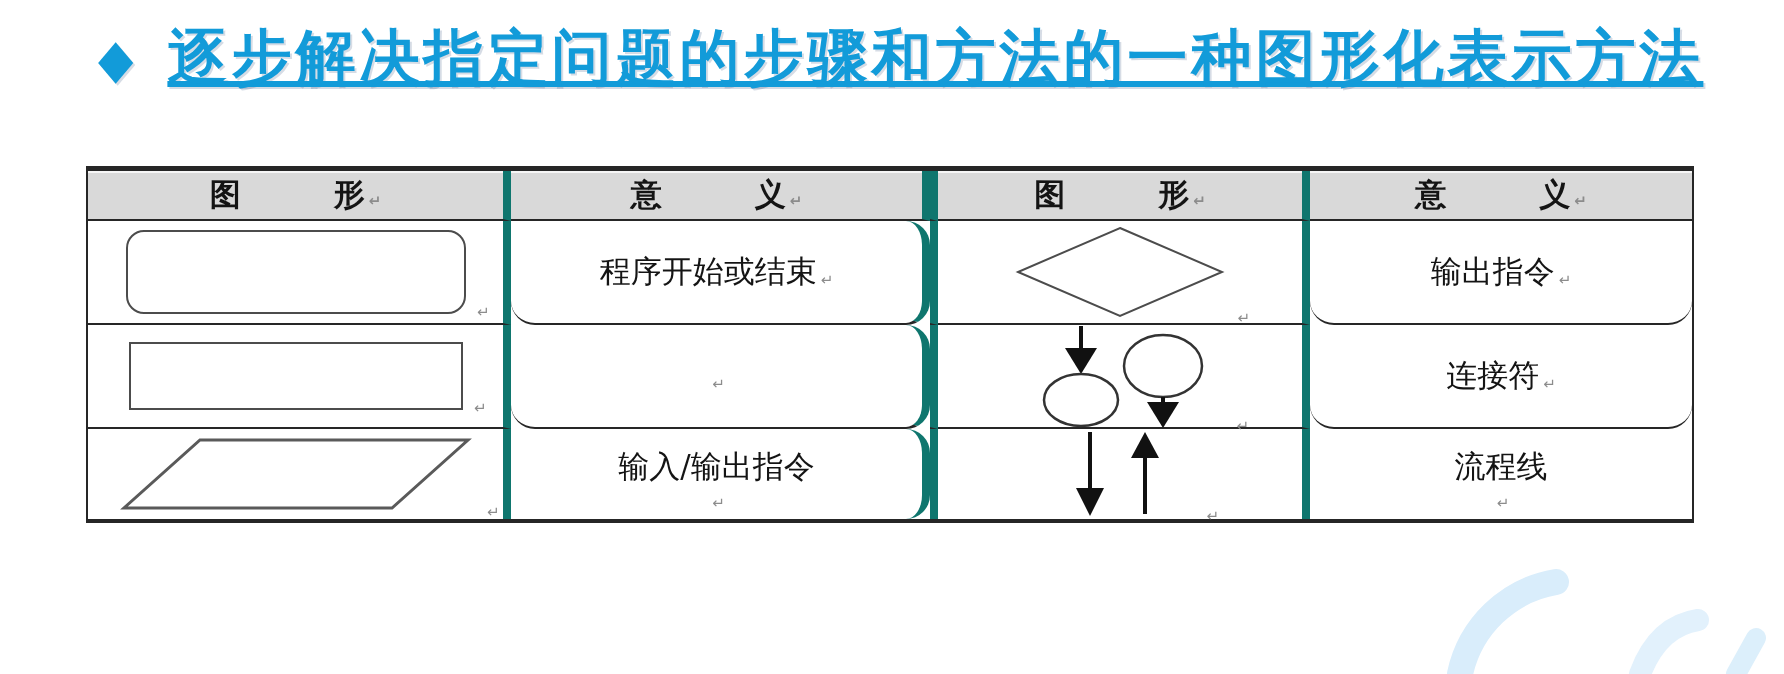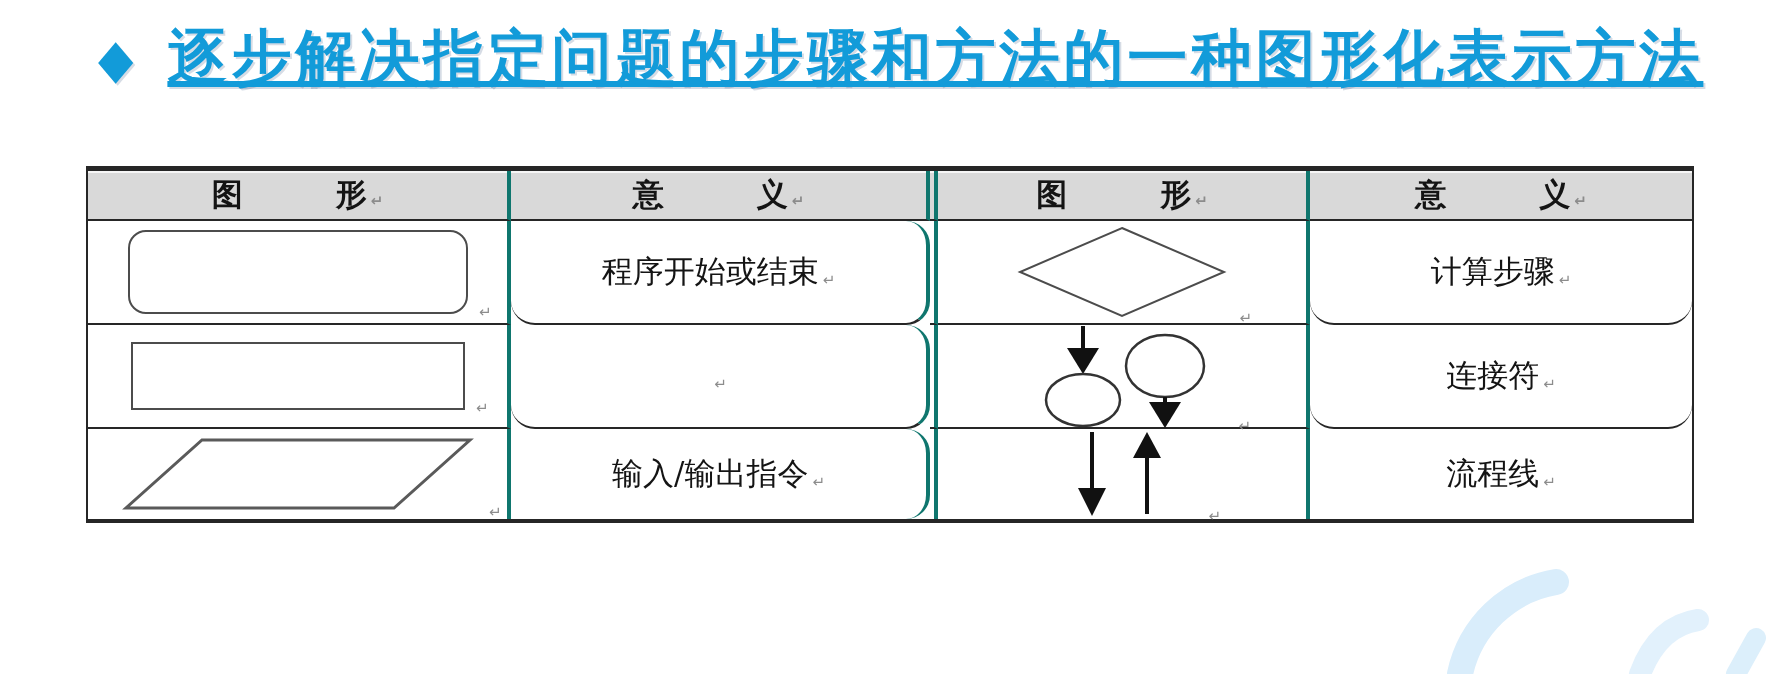--- a/index.html
+++ b/index.html
@@ -24,25 +24,25 @@
     position:absolute;left:86px;top:166px;width:1604px;height:348px;
     display:grid;
     grid-template-columns:423px 419px 8px 372px 382px;
     grid-template-rows:50px 104px 104px 90px;
     border-top:5px solid #262626;border-bottom:4px solid #262626;
     border-left:2px solid #262626;border-right:2px solid #262626;
     background:#fff;font-family:"DejaVu Serif",serif;
   }
   .cell{
     position:relative;display:flex;align-items:center;justify-content:center;
-    border-right:4px solid #0f766e;border-bottom:2px solid #262626;
+    border-right:8px solid #0f766e;border-bottom:2px solid #262626;
     box-sizing:border-box;
   }
   .cell.no-r{border-right:none;}
-  .cell.last{border-bottom:none;}
+  .cell.last{border-bottom:none;flex-direction:column;}
   .cell.hdr{
     background:#d9d9d9;font-weight:bold;font-size:31px;color:#141414;
     box-shadow:inset 0 2px 0 #f6f6f6;
   }
   .cell.dvd{background:#ffffff;}
   .cell.dvd.hdr{background:#d9d9d9;}
   .text-cell{font-size:31px;color:#141414;border-radius:24px;}
   .ret{
     font-size:15px;color:#8c8c8c;margin-left:4px;position:relative;top:8px;
     font-family:"DejaVu Sans",sans-serif;line-height:1;
@@ -98,21 +98,21 @@
   <div class="cell dvd"></div>
   <div class="cell">
     <div class="shape-wrap">
       <svg class="shape" width="212" height="96" viewBox="0 0 212 96">
         <polygon points="106,4 208,48 106,92 4,48" fill="#ffffff" stroke="#4c4c4c" stroke-width="2"></polygon>
       </svg>
       <span class="ret ret-abs">↵</span>
     </div>
   </div>
   <div class="cell text-cell no-r">
-    <span>计算步骤</span>
+    <span>输出指令</span>
       <span class="ret">↵</span>
   </div>
 
   <div class="cell">
     <div class="shape-wrap">
       <div class="plain-rect"></div>
       <span class="ret ret-abs">↵</span>
     </div>
   </div>
   <div class="cell text-cell">

